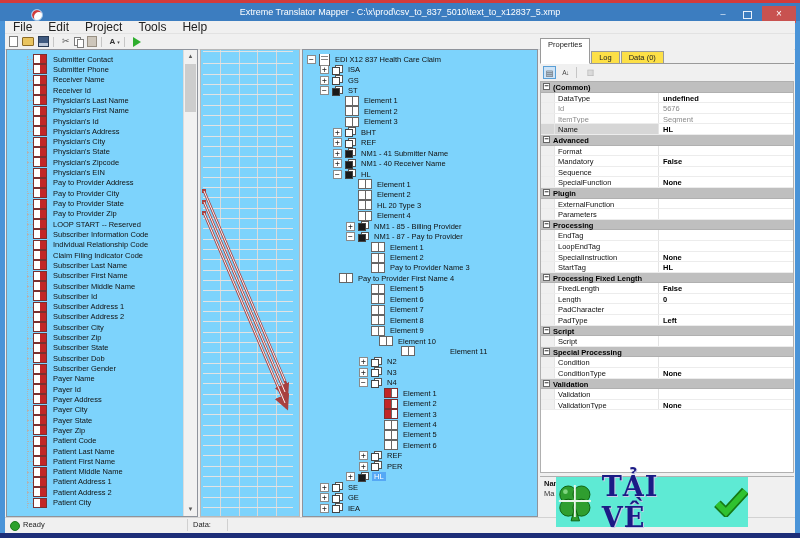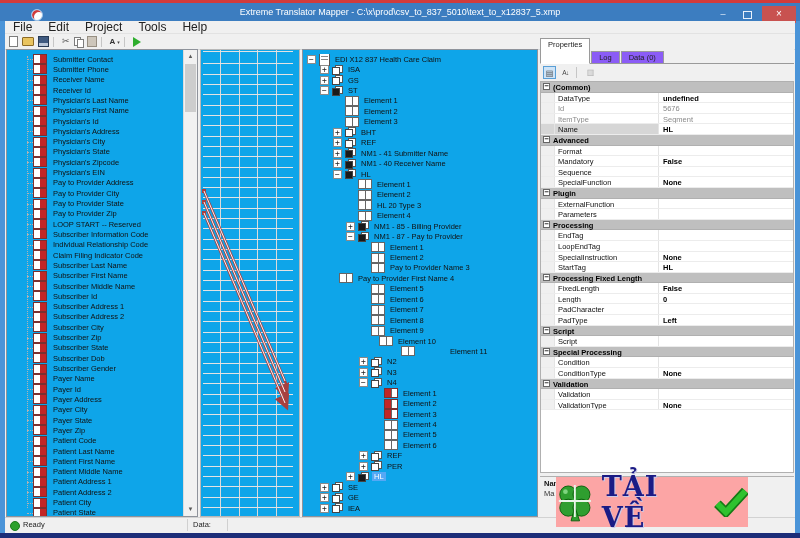--- a/index.html
+++ b/index.html
@@ -33,21 +33,21 @@
   .ic-cut{font-size:9px;line-height:9px;color:#555;}
   .ic-copy{width:9px;height:9px;position:relative;}
   .ic-copy::before,.ic-copy::after{content:"";position:absolute;width:5px;height:7px;background:#fff;border:1px solid #7d7d7d;}
   .ic-copy::before{left:0;top:0;} .ic-copy::after{left:3px;top:2px;}
   .ic-paste{width:8px;height:9px;background:#cdc6bb;border:1px solid #968e82;}
   .ic-atool{font-size:8px;font-weight:bold;color:#333;line-height:9px;}
   .caret{font-size:5px;color:#444;margin-left:2px;}
   .ic-play{width:0;height:0;border-left:8px solid #2eae2e;border-top:5px solid transparent;border-bottom:5px solid transparent;}
 
   
-  .panel{background:#0ea5e9;border:1px solid #8f939b;box-sizing:border-box;overflow:hidden;}
+  .panel{background:#7dd3fc;border:1px solid #8f939b;box-sizing:border-box;overflow:hidden;}
   #left-panel{left:6px;top:49px;width:192px;height:468px;}
   #map-panel{left:200px;top:49px;width:100px;height:468px;border:1px solid #b8b8b8;}
   #edi-panel{left:302px;top:49px;width:236px;height:468px;}
   #right-panel{left:540px;top:49px;width:254px;height:468px;background:#f0f0f0;border:none;}
 
   
   #ltrows{position:absolute;left:0;top:4px;right:13px;bottom:0;overflow:hidden;}
   #lt-vline{left:20px;top:6px;width:1px;height:452px;border-left:1px dotted #b2b2b2;}
   .trow{height:10.32px;display:flex;align-items:center;position:relative;font-size:7.5px;color:#111;white-space:nowrap;padding-left:26px;box-sizing:border-box;}
   .trow::before{content:"";position:absolute;left:20px;top:50%;width:6px;border-top:1px dotted #b2b2b2;}
@@ -75,21 +75,21 @@
 
   
   #map-grid{left:2px;top:0;width:90px;height:466px;
     background-image:repeating-linear-gradient(to bottom,transparent 0 9.32px,#e3e3e3 9.32px 10.32px),
                      repeating-linear-gradient(to right,transparent 0 17.5px,#dadada 17.5px 18.5px);
     background-position:0 4px,0 0;}
   #map-svg{left:0;top:0;}
 
   
   .tabstrip{position:absolute;left:0;top:0;width:254px;height:15px;display:flex;align-items:flex-end;border-bottom:1px solid #9a9a9a;box-sizing:border-box;}
-  .tab{font-size:7.5px;padding:1px 7px 1px;border:1px solid #9a9a9a;border-bottom:none;background:#8b5cf6;margin-right:1px;color:#222;}
+  .tab{font-size:7.5px;padding:1px 7px 1px;border:1px solid #9a9a9a;border-bottom:none;background:#fde047;margin-right:1px;color:#222;}
   .tab.active{background:#fff;padding-bottom:14px;border-bottom:1px solid #fff;margin-bottom:-1px;}
   #props-toolbar{left:0;top:15px;width:254px;height:17px;display:flex;align-items:center;background:#f0f0f0;}
   .pti{flex:none;width:13px;height:13px;margin-left:3px;font-size:8px;line-height:13px;text-align:center;color:#444;box-sizing:border-box;}
   .pti.selected{background:#cfe4f7;border:1px solid #5a9fd6;}
   .pti.disabled{color:#b0b0b0;}
   .ptsep{flex:none;width:1px;height:11px;background:#c6c6c6;margin:0 4px;}
   .pti-az{font-size:6.5px;letter-spacing:-0.5px;}
 
   #prop-grid{left:0;top:32px;width:254px;height:392px;background:#fff;border:1px solid #b0b0b0;box-sizing:border-box;overflow:hidden;}
   .prow{height:10.6px;display:flex;font-size:7.5px;box-sizing:border-box;border-bottom:1px solid #ececec;background:#fff;}
@@ -107,21 +107,21 @@
   #desc-text{position:absolute;left:4px;top:12px;font-size:7.5px;color:#333;}
 
   
   #statusbar{left:5px;top:517px;width:790px;height:15px;background:#f0f0f0;border-top:1px solid #d2d2d2;}
   #status-dot{left:5px;top:3px;width:8px;height:8px;border-radius:50%;background:#2ca02c;border:1px solid #1d7a1d;}
   #status-ready{left:18px;top:2px;font-size:7.5px;color:#222;}
   .ssep{top:1px;width:1px;height:12px;background:#d0d0d0;}
   #status-data{left:188px;top:2px;font-size:7.5px;color:#222;}
 
   
-  #watermark{left:556px;top:477px;width:192px;height:50px;background:#fca5a5;display:flex;align-items:center;justify-content:center;gap:8px;z-index:50;}
+  #watermark{left:556px;top:477px;width:192px;height:50px;background:#5eead4;display:flex;align-items:center;justify-content:center;gap:8px;z-index:50;}
   #wm-text{font-family:"DejaVu Serif",serif;font-weight:bold;font-size:27px;color:#1b1b85;letter-spacing:1px;text-shadow:1px 1px 0 #c9c9e8;}
 </style>
 </head>
 <body>
 
 <div class="abs" id="top-red"></div>
 <div class="abs" id="border-left"></div>
 <div class="abs" id="border-right"></div>
 <div class="abs" id="border-bottom"></div>
 
@@ -344,24 +344,20 @@
         <span class="lbl">Patient Address 1</span>
       </div>
       <div class="trow">
         <span class="ficon"></span>
         <span class="lbl">Patient Address 2</span>
       </div>
       <div class="trow">
         <span class="ficon"></span>
         <span class="lbl">Patient City</span>
       </div>
-      <div class="trow">
-        <span class="ficon"></span>
-        <span class="lbl">Patient State</span>
-      </div>
     </div>
   <div class="abs" id="lt-scroll">
     <div class="sb-btn" id="sb-up">▲</div>
     <div id="sb-thumb"></div>
     <div class="sb-btn" id="sb-down">▼</div>
   </div>
 </div>
 
 <div class="abs panel" id="map-panel">
   <div class="abs" id="map-grid"></div>

